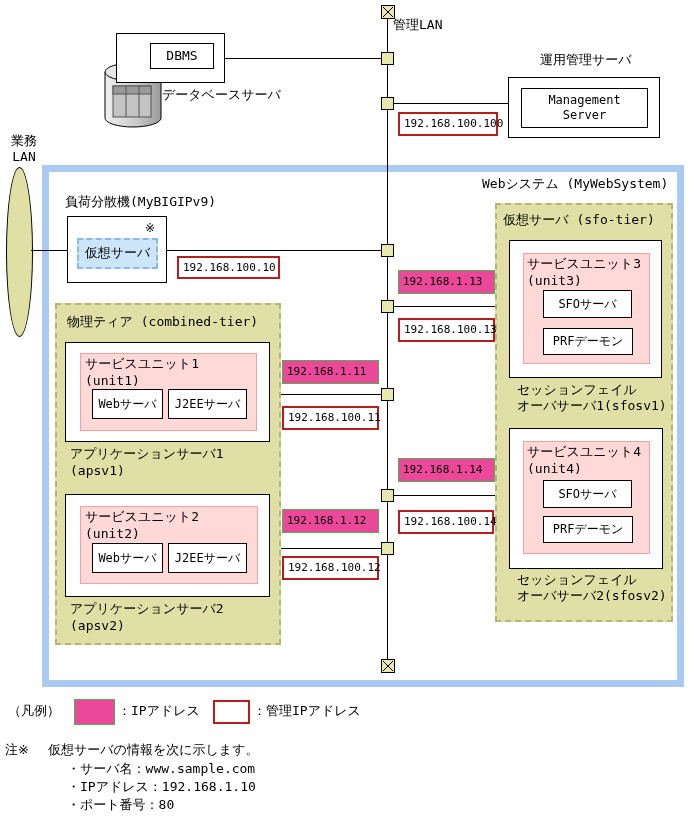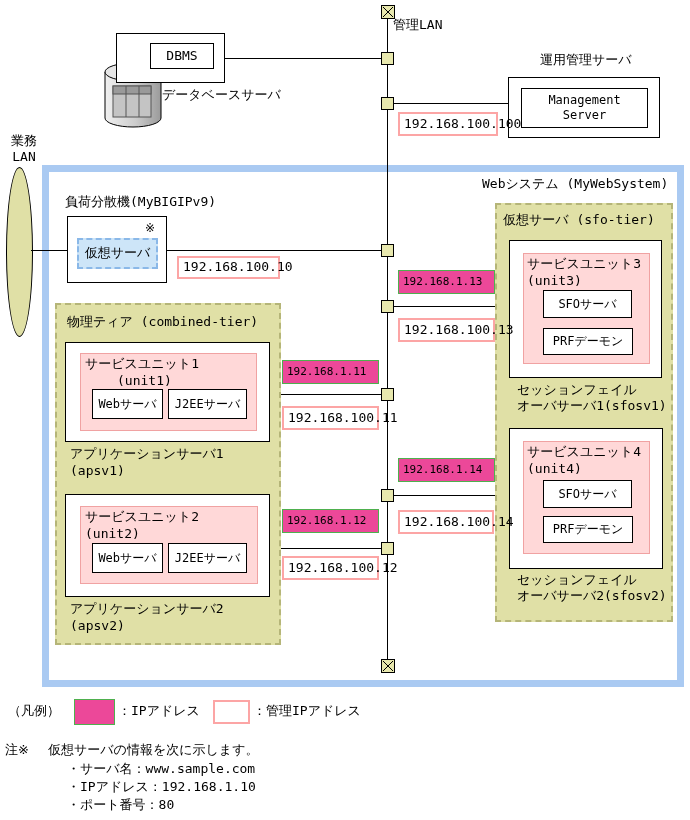--- a/index.html
+++ b/index.html
@@ -15,22 +15,22 @@
   .cbox{display:flex;align-items:center;justify-content:center;text-align:center;}
   .hline{height:1px;background:#000;}
   .vline{width:1px;background:#000;}
   .node{width:13px;height:13px;background:#e8e8ae;border:1px solid #000;box-sizing:border-box;z-index:6;}
   .xterm{width:14px;height:14px;background:#e8e8ae;border:1px solid #000;box-sizing:border-box;z-index:6;}
   .xterm svg{display:block;width:100%;height:100%;}
   .tier{background:#e0e0a6;border:2px dashed #b5b578;box-sizing:border-box;}
   .pink{background:#ffd8d8;border:1px solid #f0a2a2;box-sizing:border-box;}
   .ip{background:#ec4899;border:1px solid #4eb04e;box-sizing:border-box;
       font-size:11px;display:flex;align-items:center;padding-left:4px;z-index:7;}
-  .aip{background:#fff;border:2px solid #fca5a5;box-sizing:border-box;
-      font-size:13px;display:flex;align-items:center;padding-left:4px;z-index:7;}
+  .aip{background:#fff;border:2px solid #b91c1c;box-sizing:border-box;
+      font-size:11px;display:flex;align-items:center;padding-left:4px;z-index:7;}
   .sys{border:7px solid #aacaf2;box-sizing:border-box;}
   .vsrv{background:#cde5f8;border:2px dashed #8ab8e8;box-sizing:border-box;font-size:13px;}
   .small{font-size:12px;}
   .z5{z-index:5;}
 </style>
 </head>
 <body>
 
 <div id="stage">
 
@@ -104,21 +104,21 @@
   <div class="abs small" style="left:145px;top:221px;z-index:5;">※</div>
   <div class="abs vsrv cbox" style="left:77px;top:238px;width:81px;height:31px;z-index:5;">仮想サーバ</div>
   <div class="abs aip" style="left:177px;top:256px;width:103px;height:23px;">192.168.100.10</div>
 
   <div class="abs tier" style="left:55px;top:303px;width:226px;height:342px;"></div>
   <div class="abs" style="left:67px;top:314px;">物理ティア (combined-tier)</div>
 
   <div class="abs box" style="left:65px;top:342px;width:205px;height:100px;"></div>
   <div class="abs pink" style="left:80px;top:353px;width:177px;height:78px;"></div>
   <div class="abs" style="left:85px;top:356px;">サービスユニット1</div>
-  <div class="abs" style="left:85px;top:373px;margin-left:32px;">(unit1)</div>
+  <div class="abs" style="left:85px;top:373px;">(unit1)</div>
   <div class="abs box cbox small" style="left:92px;top:389px;width:71px;height:30px;">Webサーバ</div>
   <div class="abs box cbox small" style="left:168px;top:389px;width:79px;height:30px;">J2EEサーバ</div>
   <div class="abs" style="left:70px;top:446px;">アプリケーションサーバ1</div>
   <div class="abs" style="left:70px;top:463px;">(apsv1)</div>
 
   <div class="abs box" style="left:65px;top:494px;width:205px;height:103px;"></div>
   <div class="abs pink" style="left:80px;top:506px;width:178px;height:78px;"></div>
   <div class="abs" style="left:85px;top:509px;">サービスユニット2</div>
   <div class="abs" style="left:85px;top:526px;">(unit2)</div>
   <div class="abs box cbox small" style="left:92px;top:543px;width:71px;height:30px;">Webサーバ</div>

